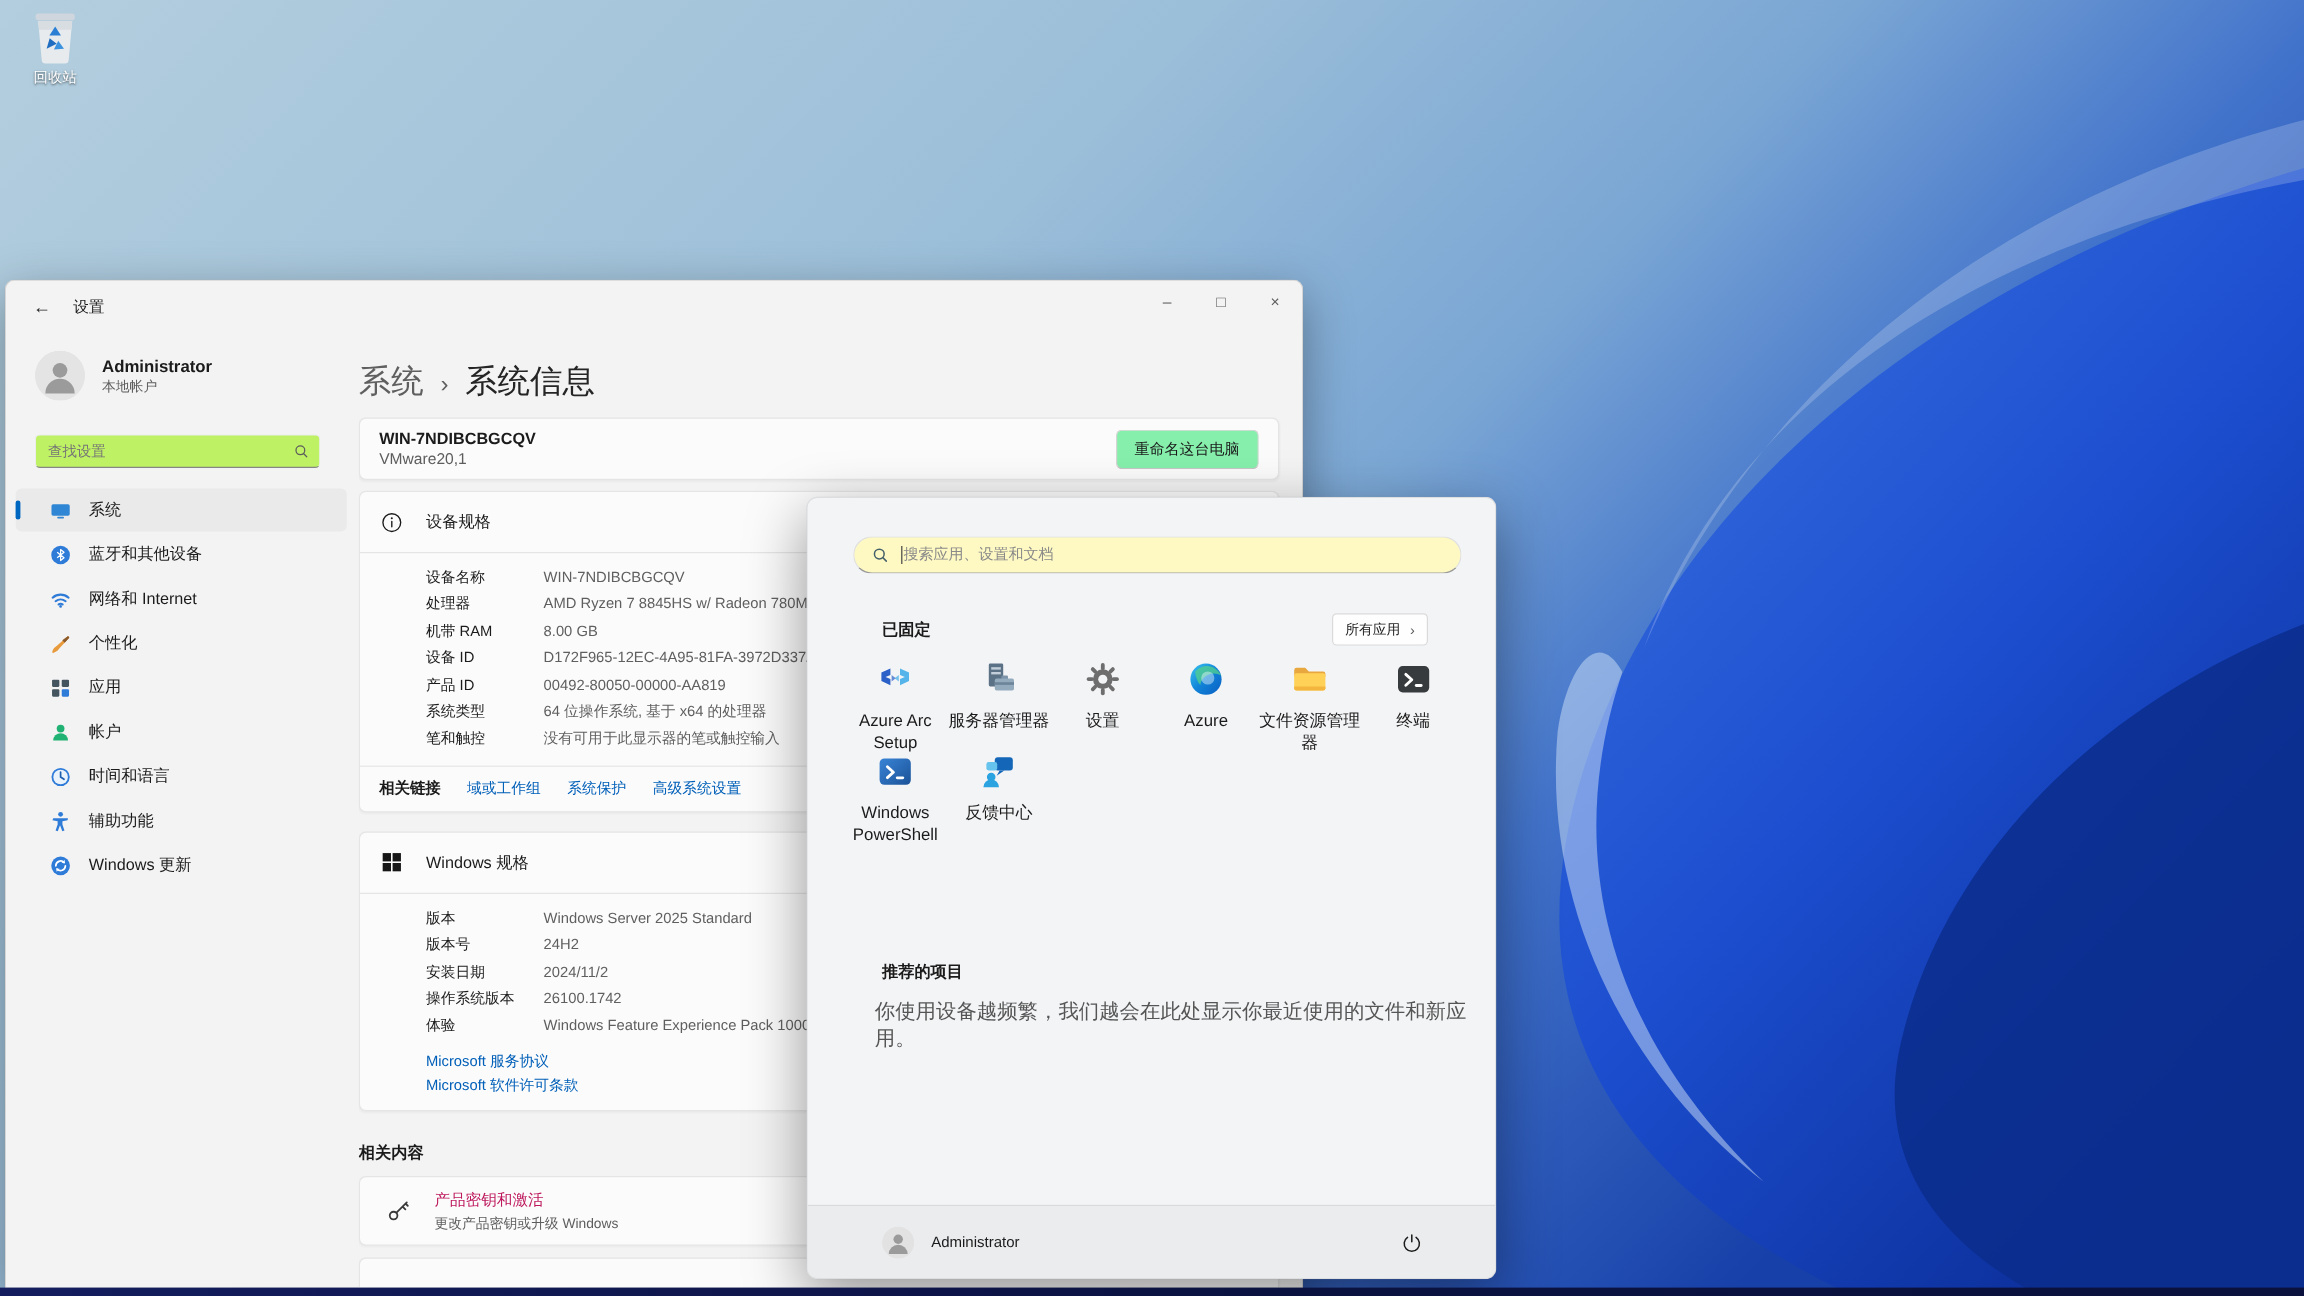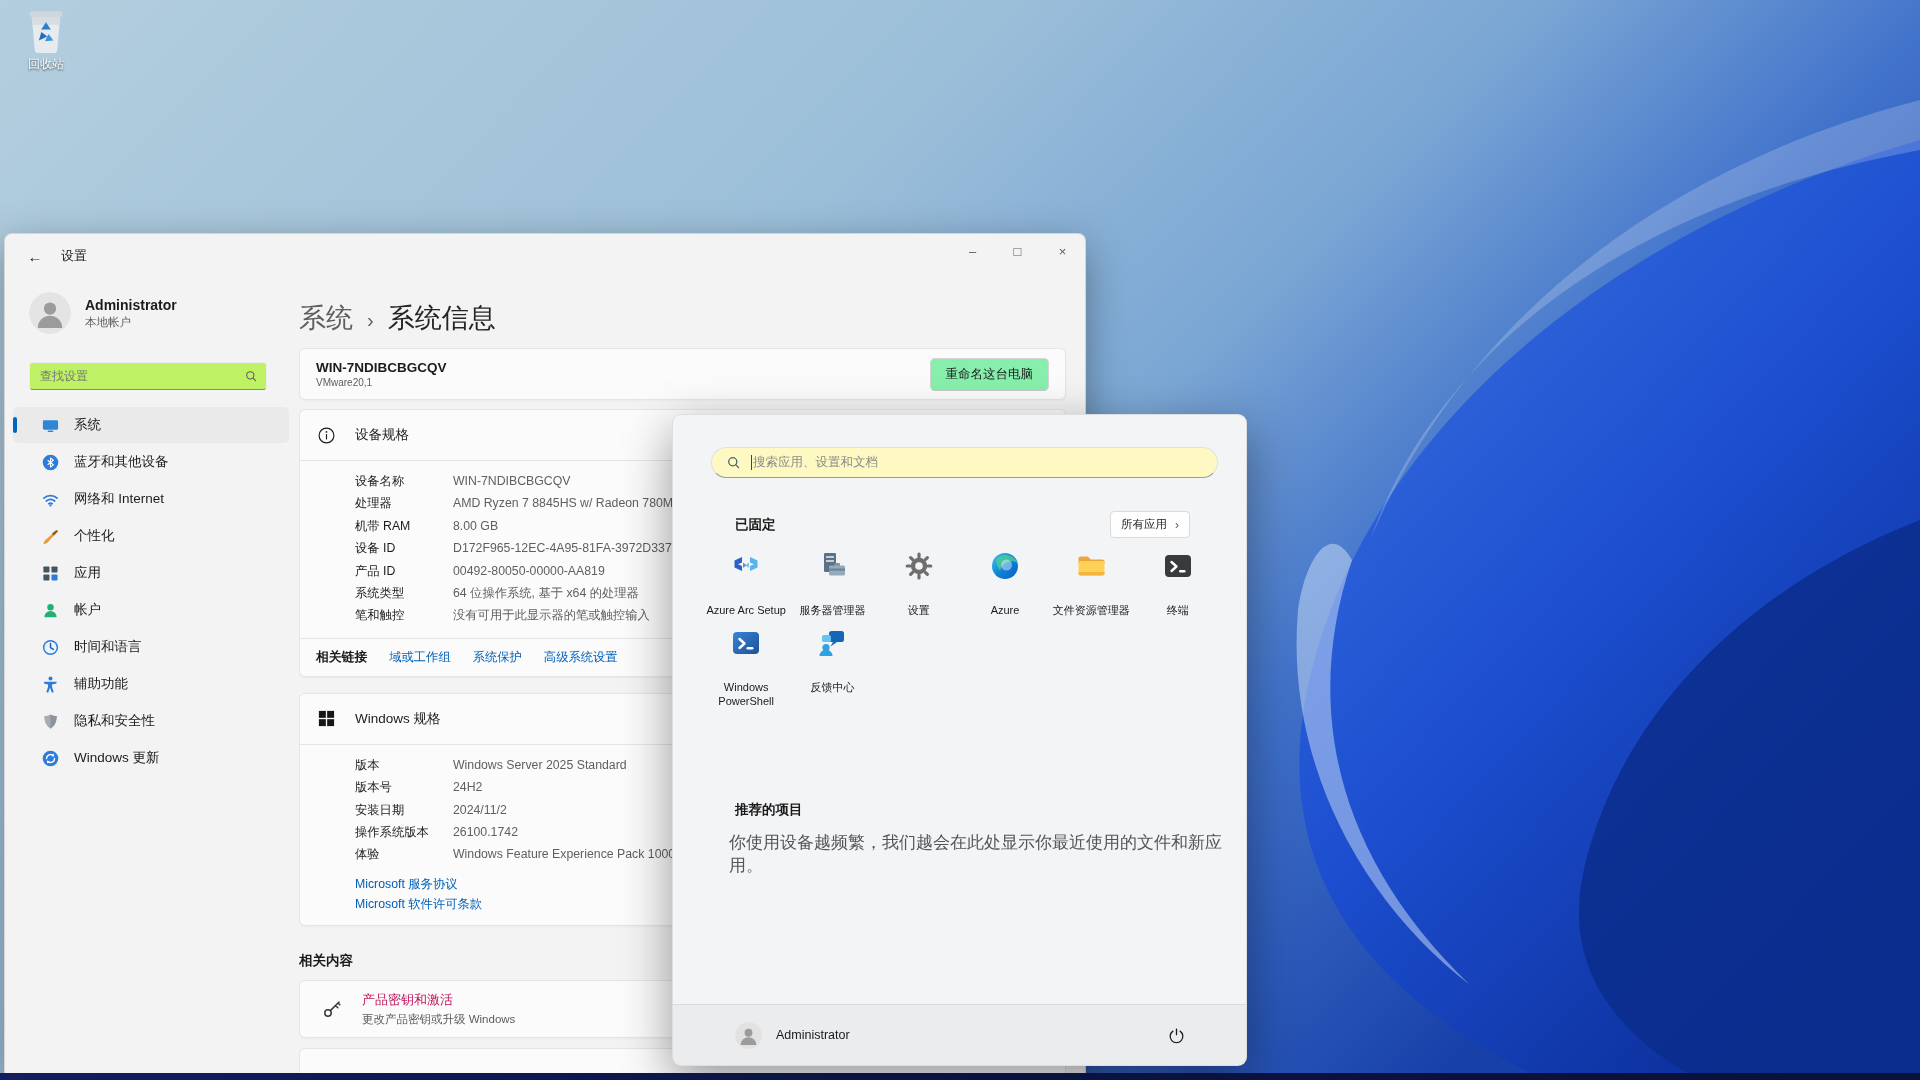--- a/index.html
+++ b/index.html
@@ -54,21 +54,21 @@
 .content { position:absolute; left:294px; top:44px; right:16px; bottom:0; overflow:hidden; }
 .breadcrumb { margin-top:22px; font-size:27px; display:flex; align-items:baseline; }
 .crumb-parent { color:#5f5f5f; }
 .crumb-sep { color:#5f5f5f; font-size:20px; margin:0 14px; }
 .crumb-current { color:#252525; }
 .card { background:#fbfbfb; border:1px solid #e5e5e5; border-radius:6px; width:767px;
   box-shadow:0 1px 2px rgba(0,0,0,.04); }
 .device-card { margin-top:12px; height:52px; display:flex; align-items:center; padding:0 16px; }
 .device-names { flex:1; }
 .device-name { font-size:13.5px; font-weight:bold; color:#1b1b1b; }
-.device-model { font-size:10px; color:#5d5d5d; margin-top:2px; }
+.device-model { font-size:13px; color:#5d5d5d; margin-top:2px; }
 .rename-btn { font-size:12.5px; color:#1b1b1b; background:#86efac; border:1px solid #d5d5d5;
   border-bottom-color:#c5c5c5; border-radius:5px; padding:7px 15px; }
 .expander { margin-top:9px; }
 .exp-header { height:50px; display:flex; align-items:center; padding-left:17px; }
 .exp-icon { width:19px; height:19px; }
 .exp-icon svg { width:19px; height:19px; }
 .exp-title { margin-left:19px; font-size:13.5px; color:#1b1b1b; }
 .exp-body { border-top:1px solid #e5e5e5; padding:9px 16px 11px 55px; }
 .spec-row { display:flex; font-size:12.3px; line-height:22.4px; }
 .spec-label { width:98px; color:#1b1b1b; flex:0 0 auto; }
@@ -99,21 +99,21 @@
 .sm-search .ph { font-size:12.5px; color:#8a8a8a; }
 .pinned-row { position:absolute; left:62px; right:56px; top:96px; display:flex; align-items:center; }
 .pinned-title { font-size:13.5px; font-weight:bold; color:#1b1b1b; flex:1; }
 .all-apps-btn { background:#fefefe; border:1px solid #dadada; border-radius:4px; padding:5px 10px;
   font-size:11.5px; color:#1b1b1b; display:flex; align-items:center; }
 .all-apps-btn .chev { margin-left:8px; color:#5c5c5c; font-size:12px; }
 .app-grid { position:absolute; left:30px; top:130px; width:518px; display:flex; flex-wrap:wrap; }
 .app-tile { width:86.3px; height:77px; display:flex; flex-direction:column; align-items:center; }
 .app-tile .app-icon { width:32px; height:32px; margin-top:5px; }
 .app-tile .app-icon svg { width:32px; height:32px; }
-.app-tile .app-label { margin-top:22px; font-size:11px; color:#1b1b1b; text-align:center;
+.app-tile .app-label { margin-top:10px; font-size:14px; color:#1b1b1b; text-align:center;
   line-height:1.25; max-width:86px; }
 .reco-title { position:absolute; left:62px; top:386px; font-size:13.5px; font-weight:bold; color:#1b1b1b; }
 .reco-hint { position:absolute; left:56px; top:416px; font-size:17px; color:#555; }
 .sm-footer { position:absolute; left:0; right:0; bottom:0; height:61px; background:rgba(0,0,0,.032);
   border-top:1px solid rgba(0,0,0,.07); display:flex; align-items:center; padding:0 52px 0 62px; }
 .sm-user { display:flex; align-items:center; flex:1; }
 .sm-avatar { width:27px; height:27px; border-radius:50%; overflow:hidden; }
 .sm-user-name { margin-left:14px; font-size:12.5px; color:#1b1b1b; }
 .power-btn { width:36px; height:34px; display:flex; align-items:center; justify-content:center; border-radius:4px; }
 .power-btn svg { width:19px; height:19px; }
@@ -272,29 +272,20 @@
               <svg viewBox="0 0 20 20" fill="#2f7bd8">
                 <circle cx="10" cy="3.8" r="2.1"></circle>
                 <path d="M3.5 7.2h13l-.4 1.8-4.5.9v2.8l1.8 5.2-1.9.7-1.9-4.9h-.2l-1.9 4.9-1.9-.7 1.8-5.2V9.9l-4.5-.9z"></path>
               </svg>
             </span>
           <span class="nav-label">辅助功能</span>
         </div>
         <div class="nav-item">
           <span class="nav-icon">
               <svg viewBox="0 0 20 20">
-                <path d="M10 2.5c2.2 1.2 4.4 1.7 6.5 1.8 0 6-2 10.5-6.5 13.2C5.5 14.8 3.5 10.3 3.5 4.3 5.6 4.2 7.8 3.7 10 2.5z" fill="#a7abb3"></path>
-                <path d="M10 2.5c2.2 1.2 4.4 1.7 6.5 1.8 0 6-2 10.5-6.5 13.2z" fill="#8e939c"></path>
-              </svg>
-            </span>
-          <span class="nav-label">隐私和安全性</span>
-        </div>
-        <div class="nav-item">
-          <span class="nav-icon">
-              <svg viewBox="0 0 20 20">
                 <circle cx="10" cy="10" r="8.2" fill="#2f7bd8"></circle>
                 <path d="M5.8 10a4.2 4.2 0 0 1 7.3-2.8M14.2 10a4.2 4.2 0 0 1-7.3 2.8" stroke="#fff" stroke-width="1.5" fill="none" stroke-linecap="round"></path>
                 <path d="M13.6 4.7v2.8h-2.8z" fill="#fff"></path>
                 <path d="M6.4 15.3v-2.8h2.8z" fill="#fff"></path>
               </svg>
             </span>
           <span class="nav-label">Windows 更新</span>
         </div>
       </div>
     </div>

